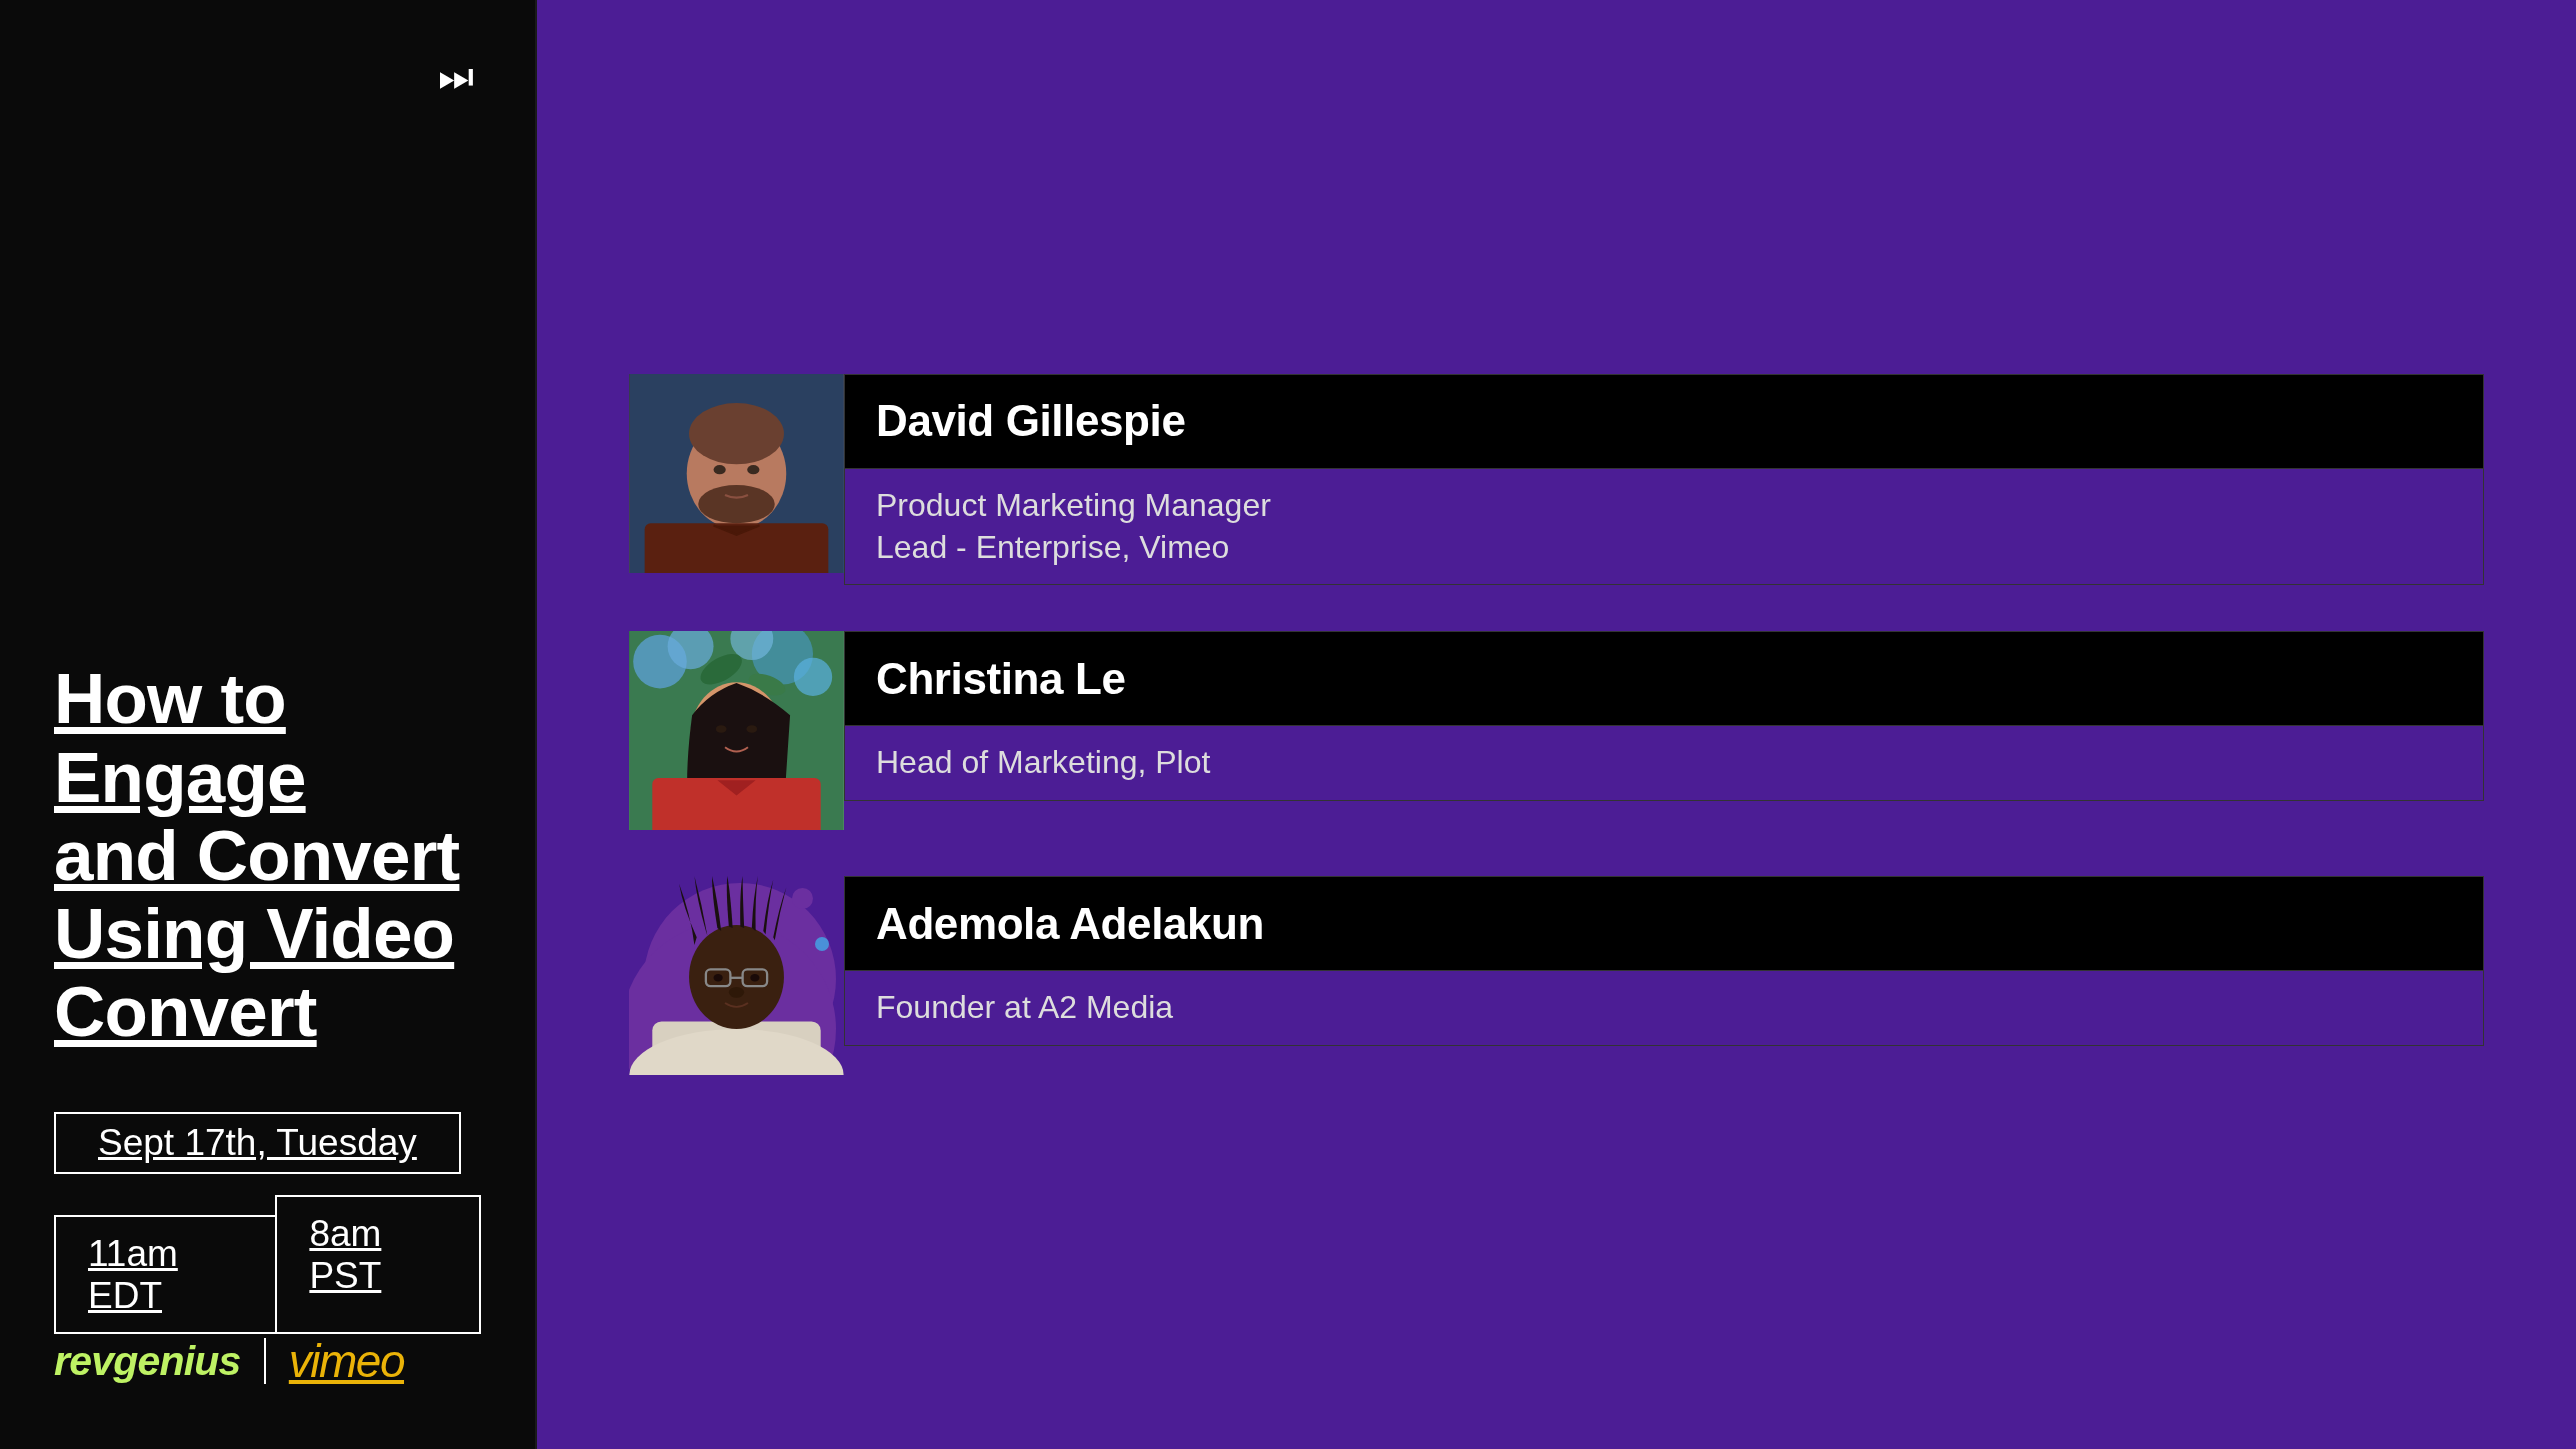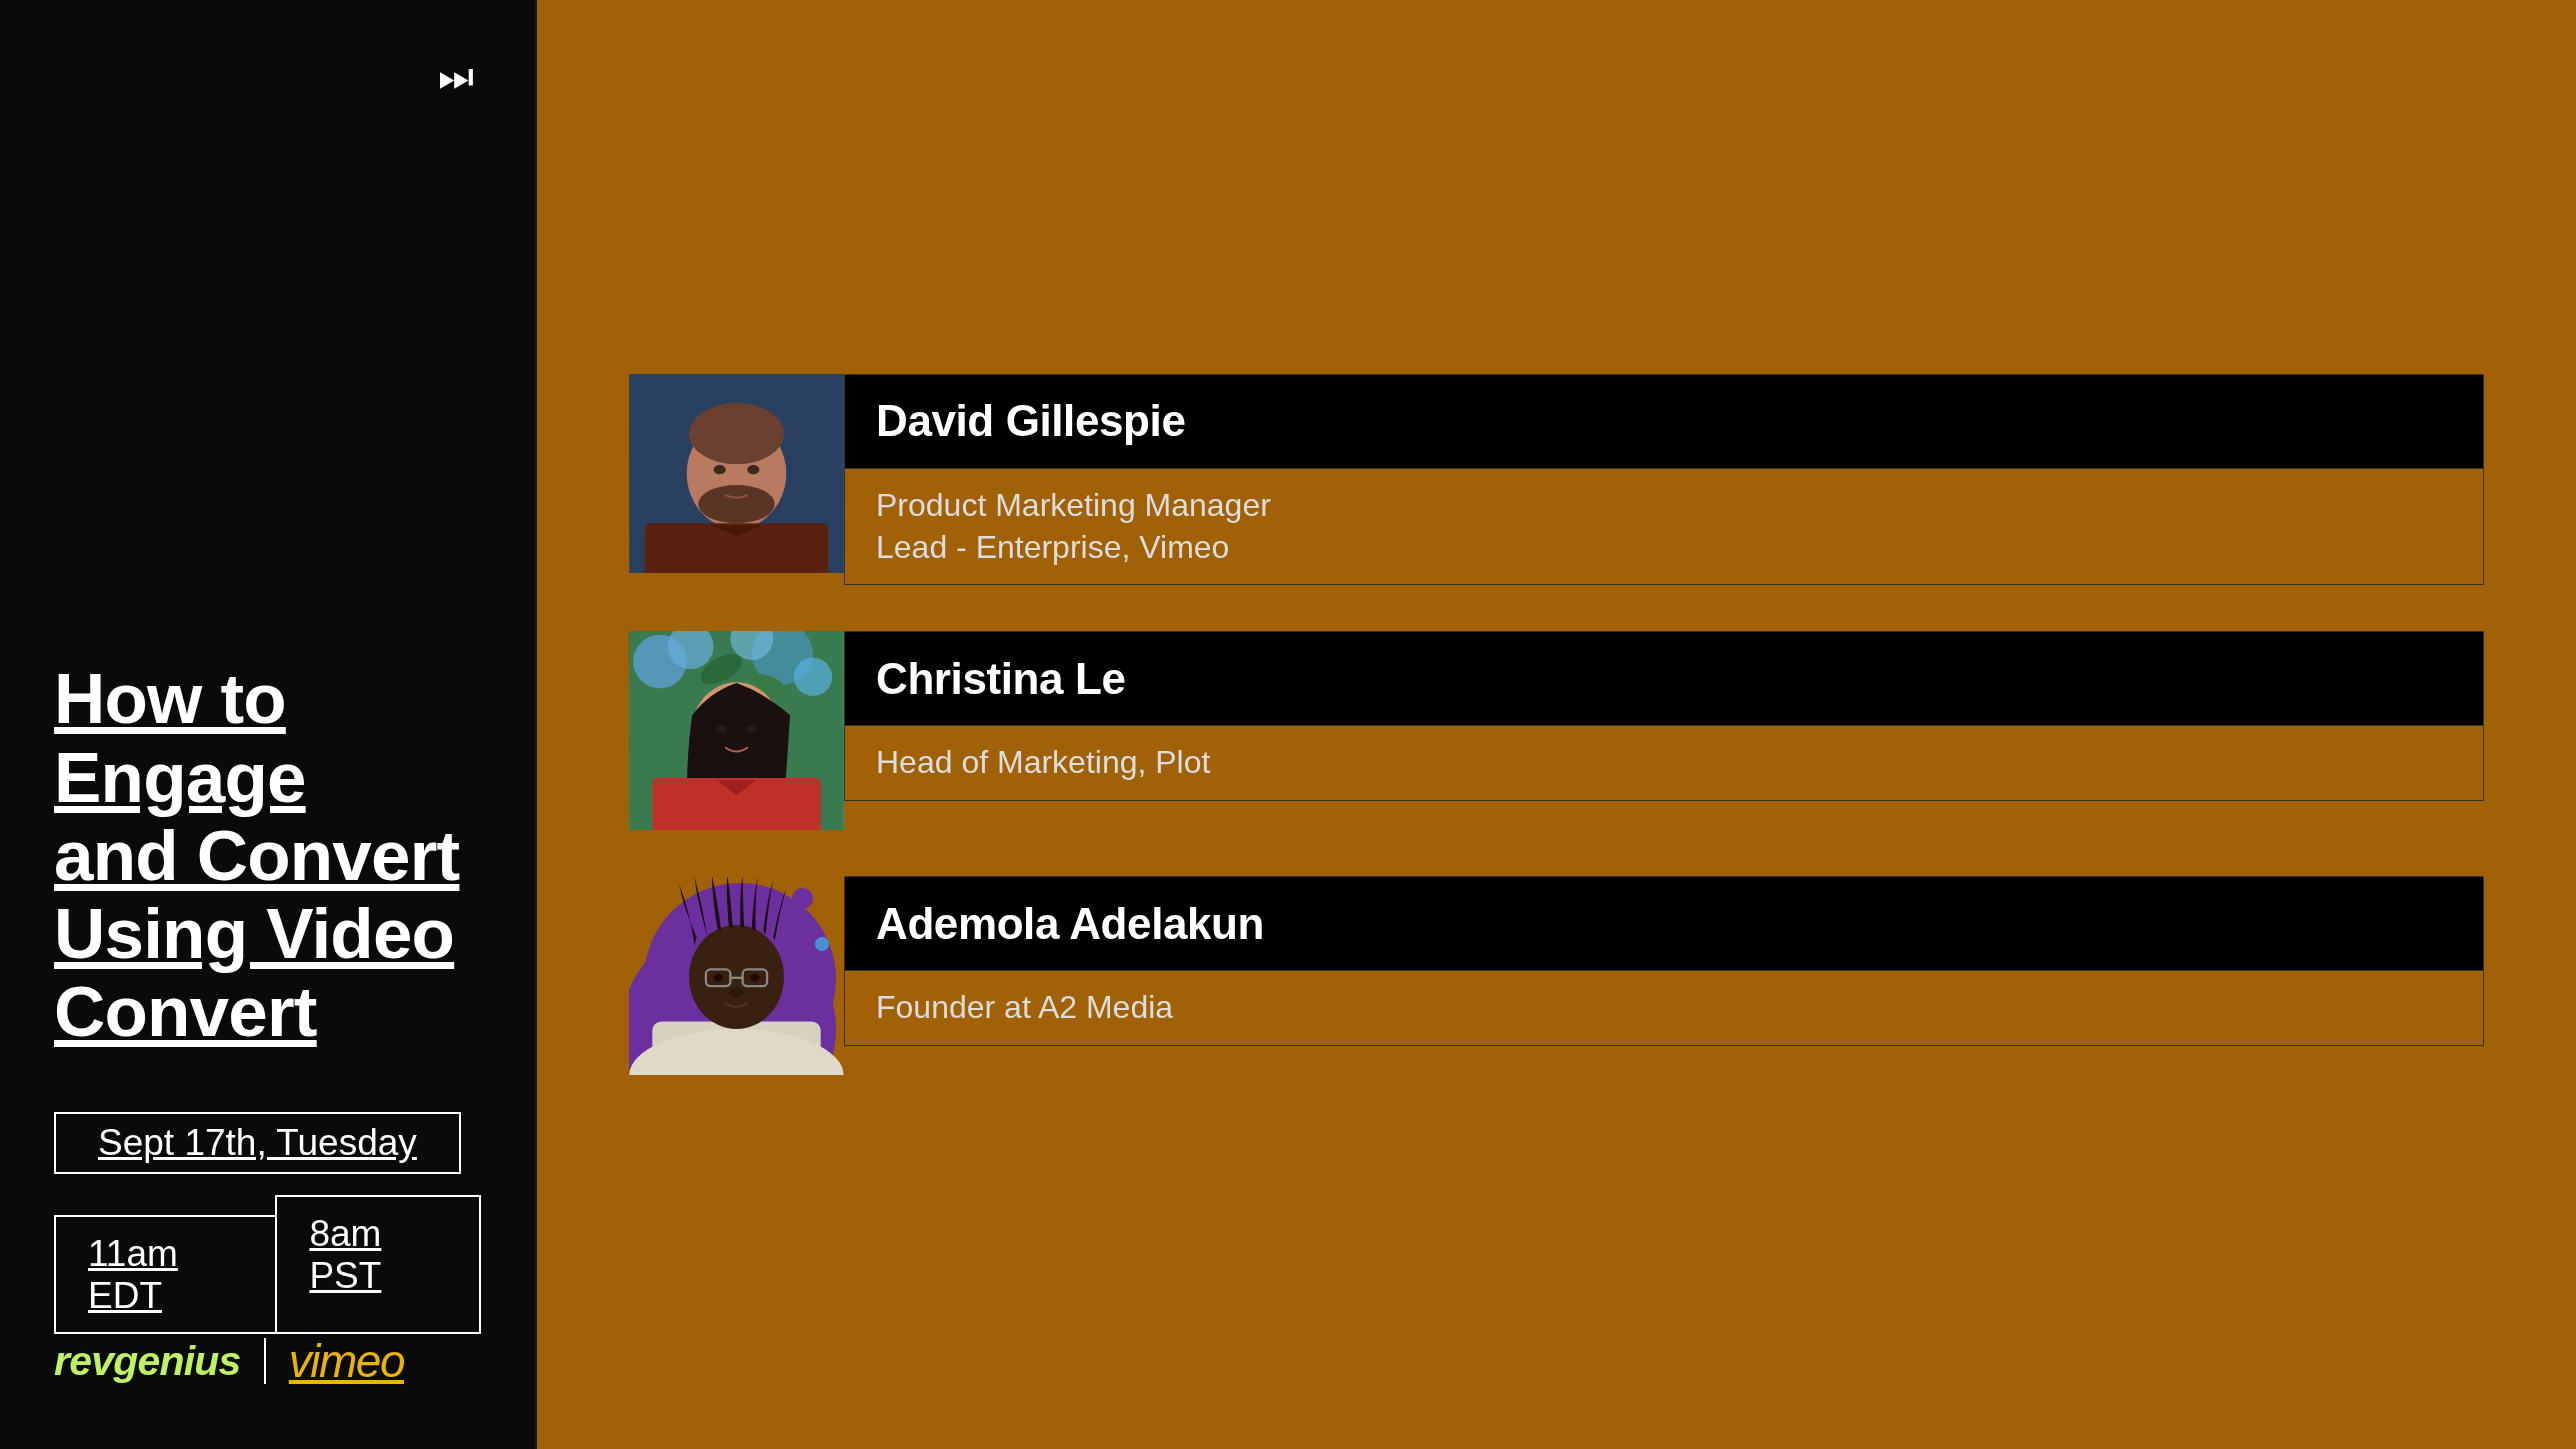--- a/index.html
+++ b/index.html
@@ -104,21 +104,21 @@
       font-size: 46px;
       font-weight: 300;
       color: #eab308;
       letter-spacing: -1.5px;
       font-style: italic;
       text-decoration: underline;
     }
 
     .right-panel {
       flex: 1;
-      background: #a16207;
+      background: #4c1d95;
       display: flex;
       flex-direction: column;
       justify-content: center;
       padding: 46px 92px;
       gap: 46px;
     }
 
     .speaker-card {
       display: flex;
       flex-direction: row;

